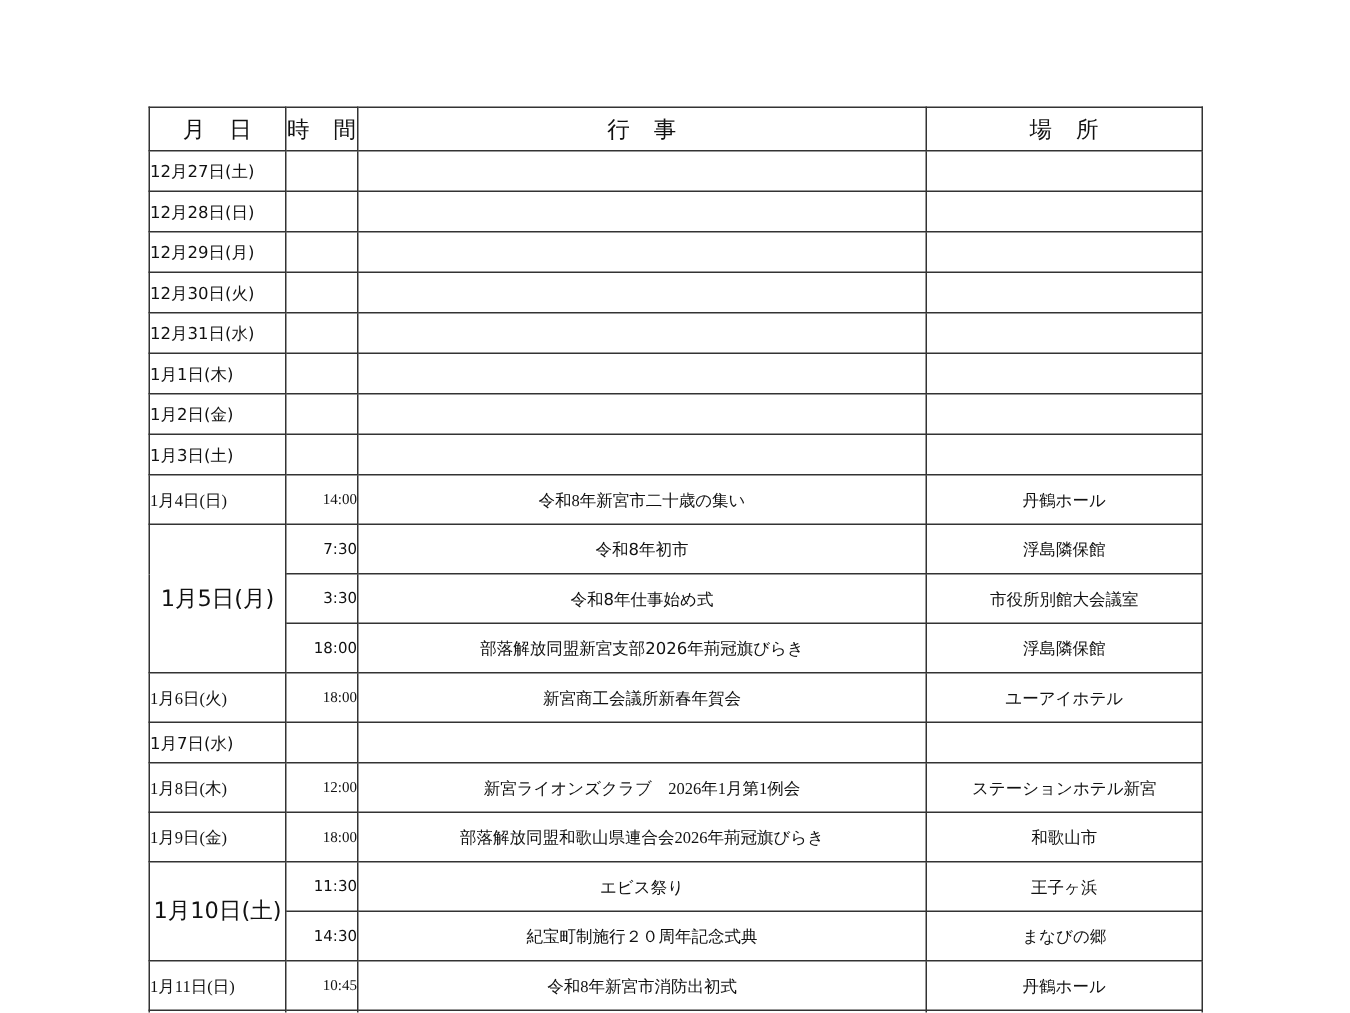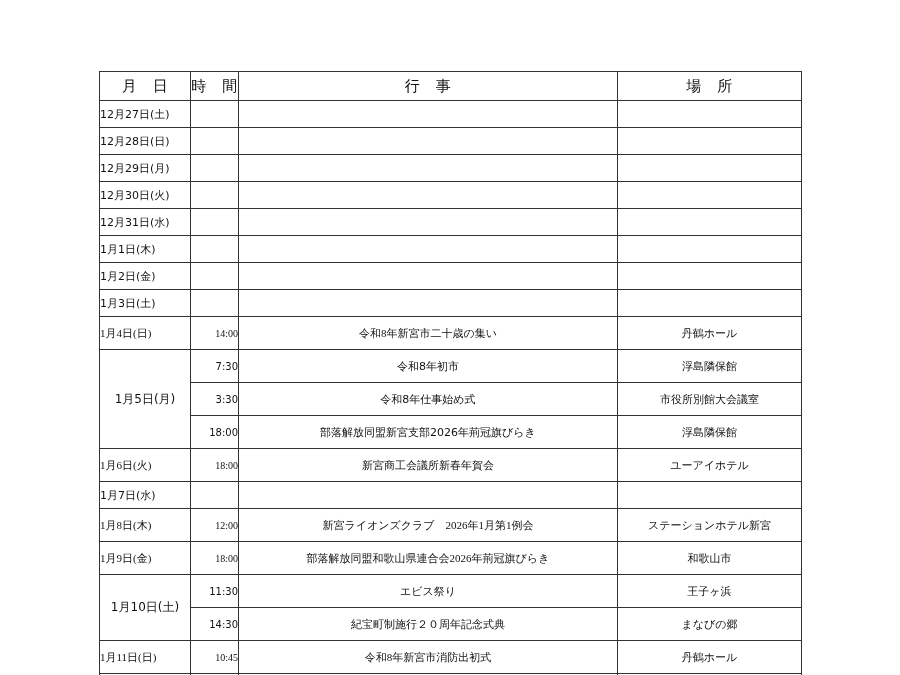--- a/index.html
+++ b/index.html
@@ -75,21 +75,21 @@
     padding-left: 6px;
     font-size: 11px;
     white-space: nowrap;
     overflow: hidden;
   }
   tr.row-empty td { height: 26px; }
   tr.row-filled td { height: 32px; font-family: Liberation Serif, serif; }
   tr.row-sub td { height: 32px; }
   td.date-merged {
     text-align: center;
-    font-size: 12px;
+    font-size: 15px;
     white-space: nowrap;
   }
 </style>
 </head>
 <body>
 
 <div class="page">
 
 
   <table class="schedule-table">

